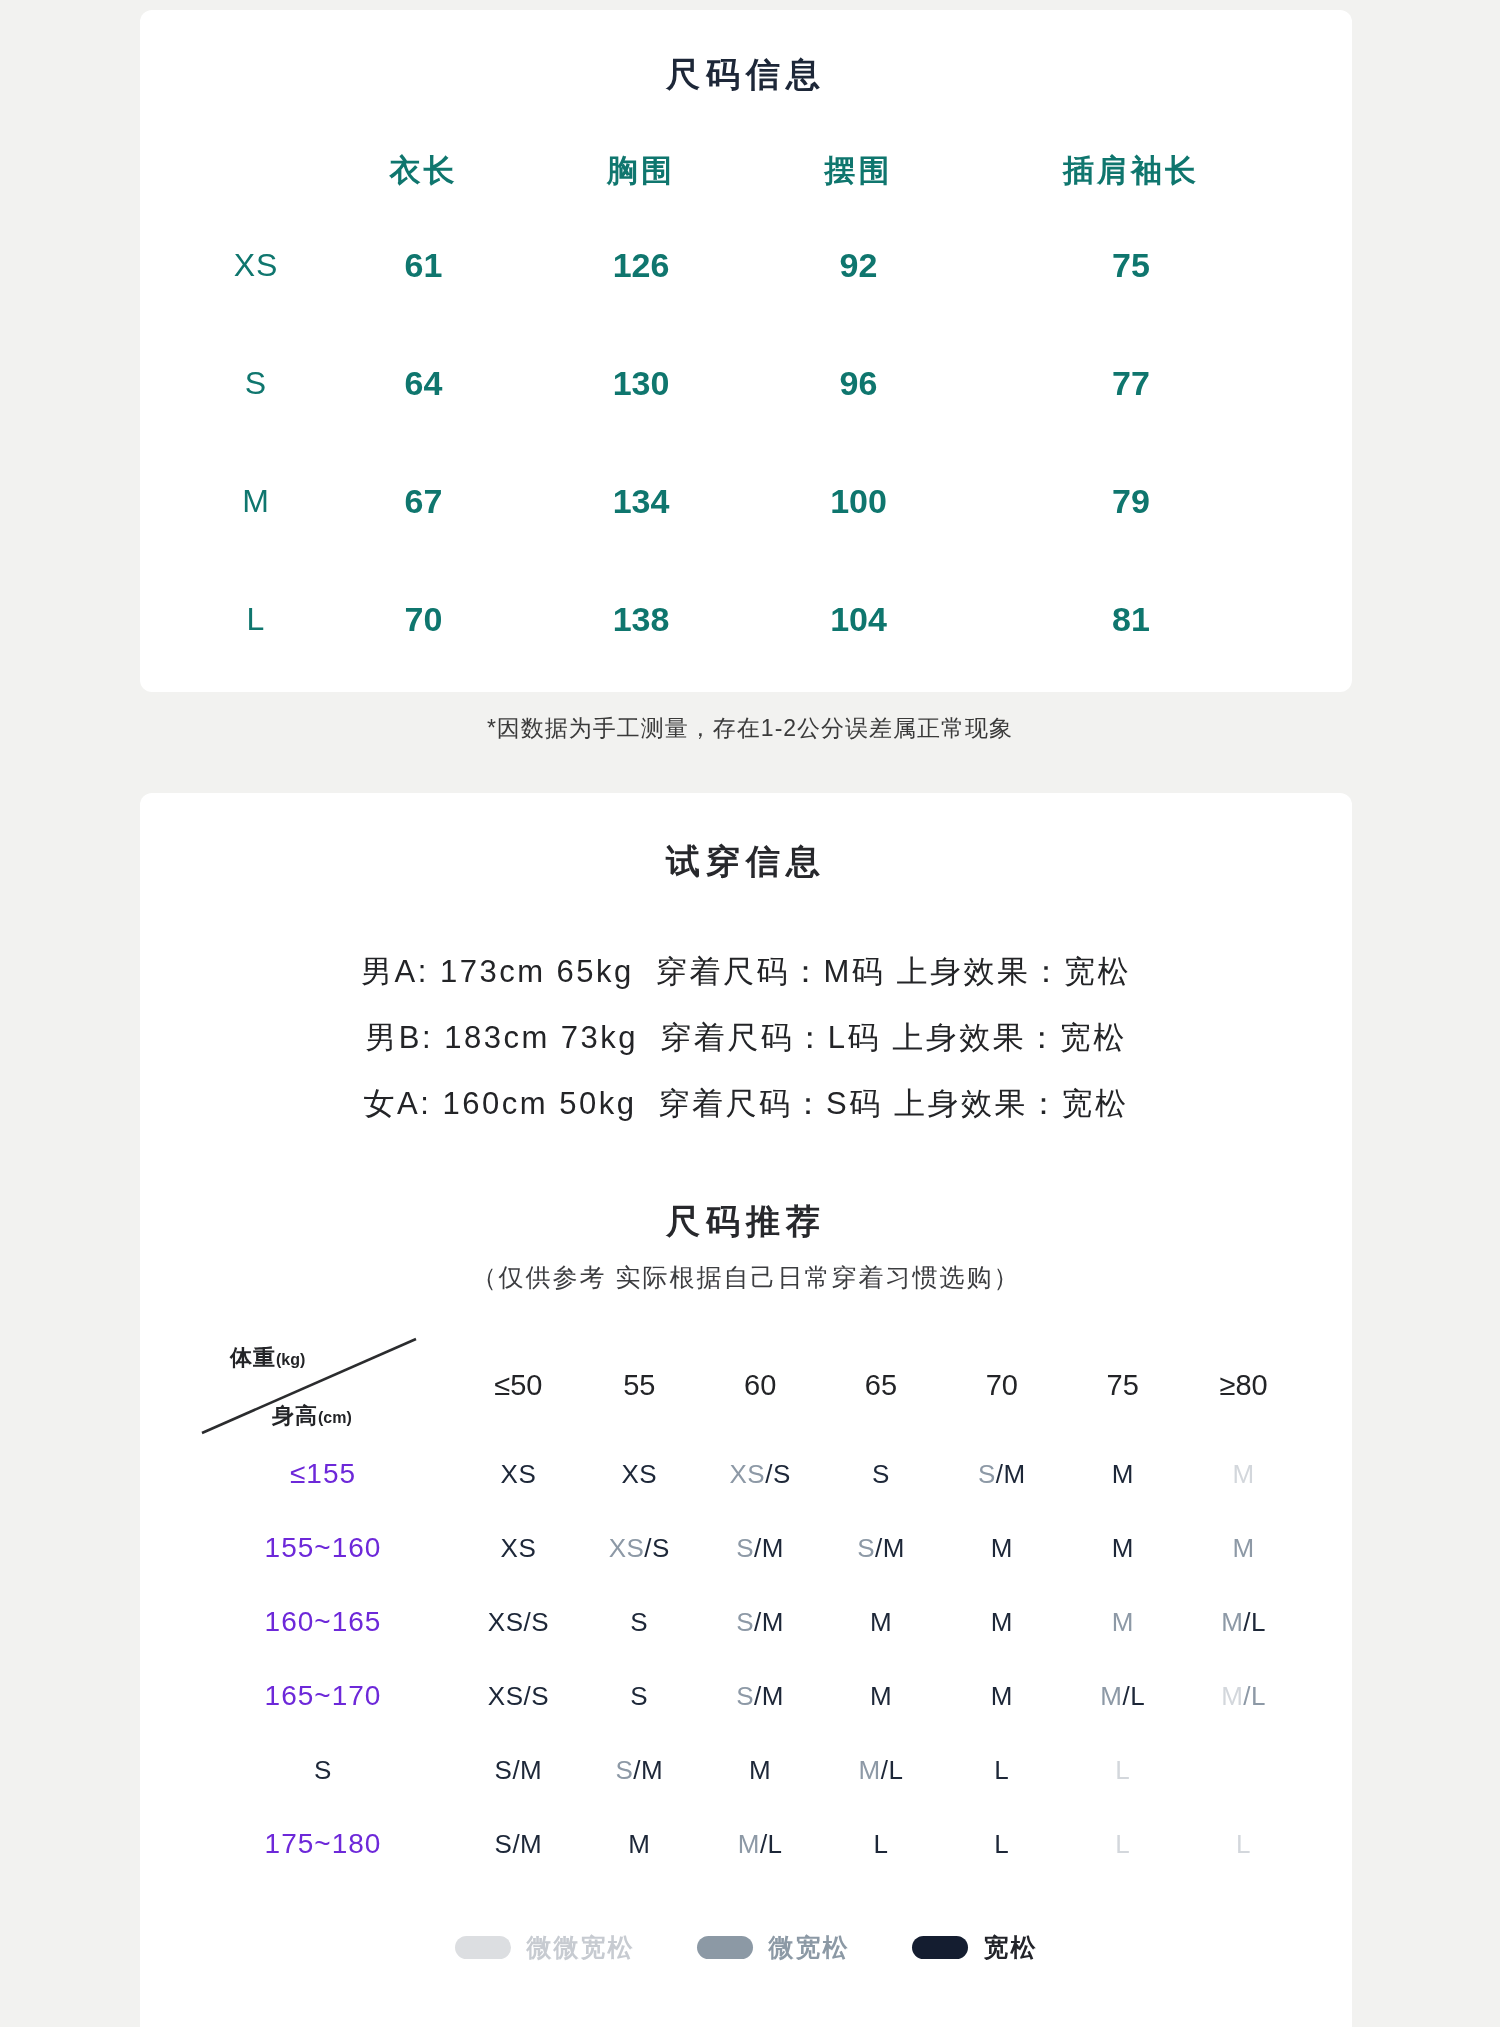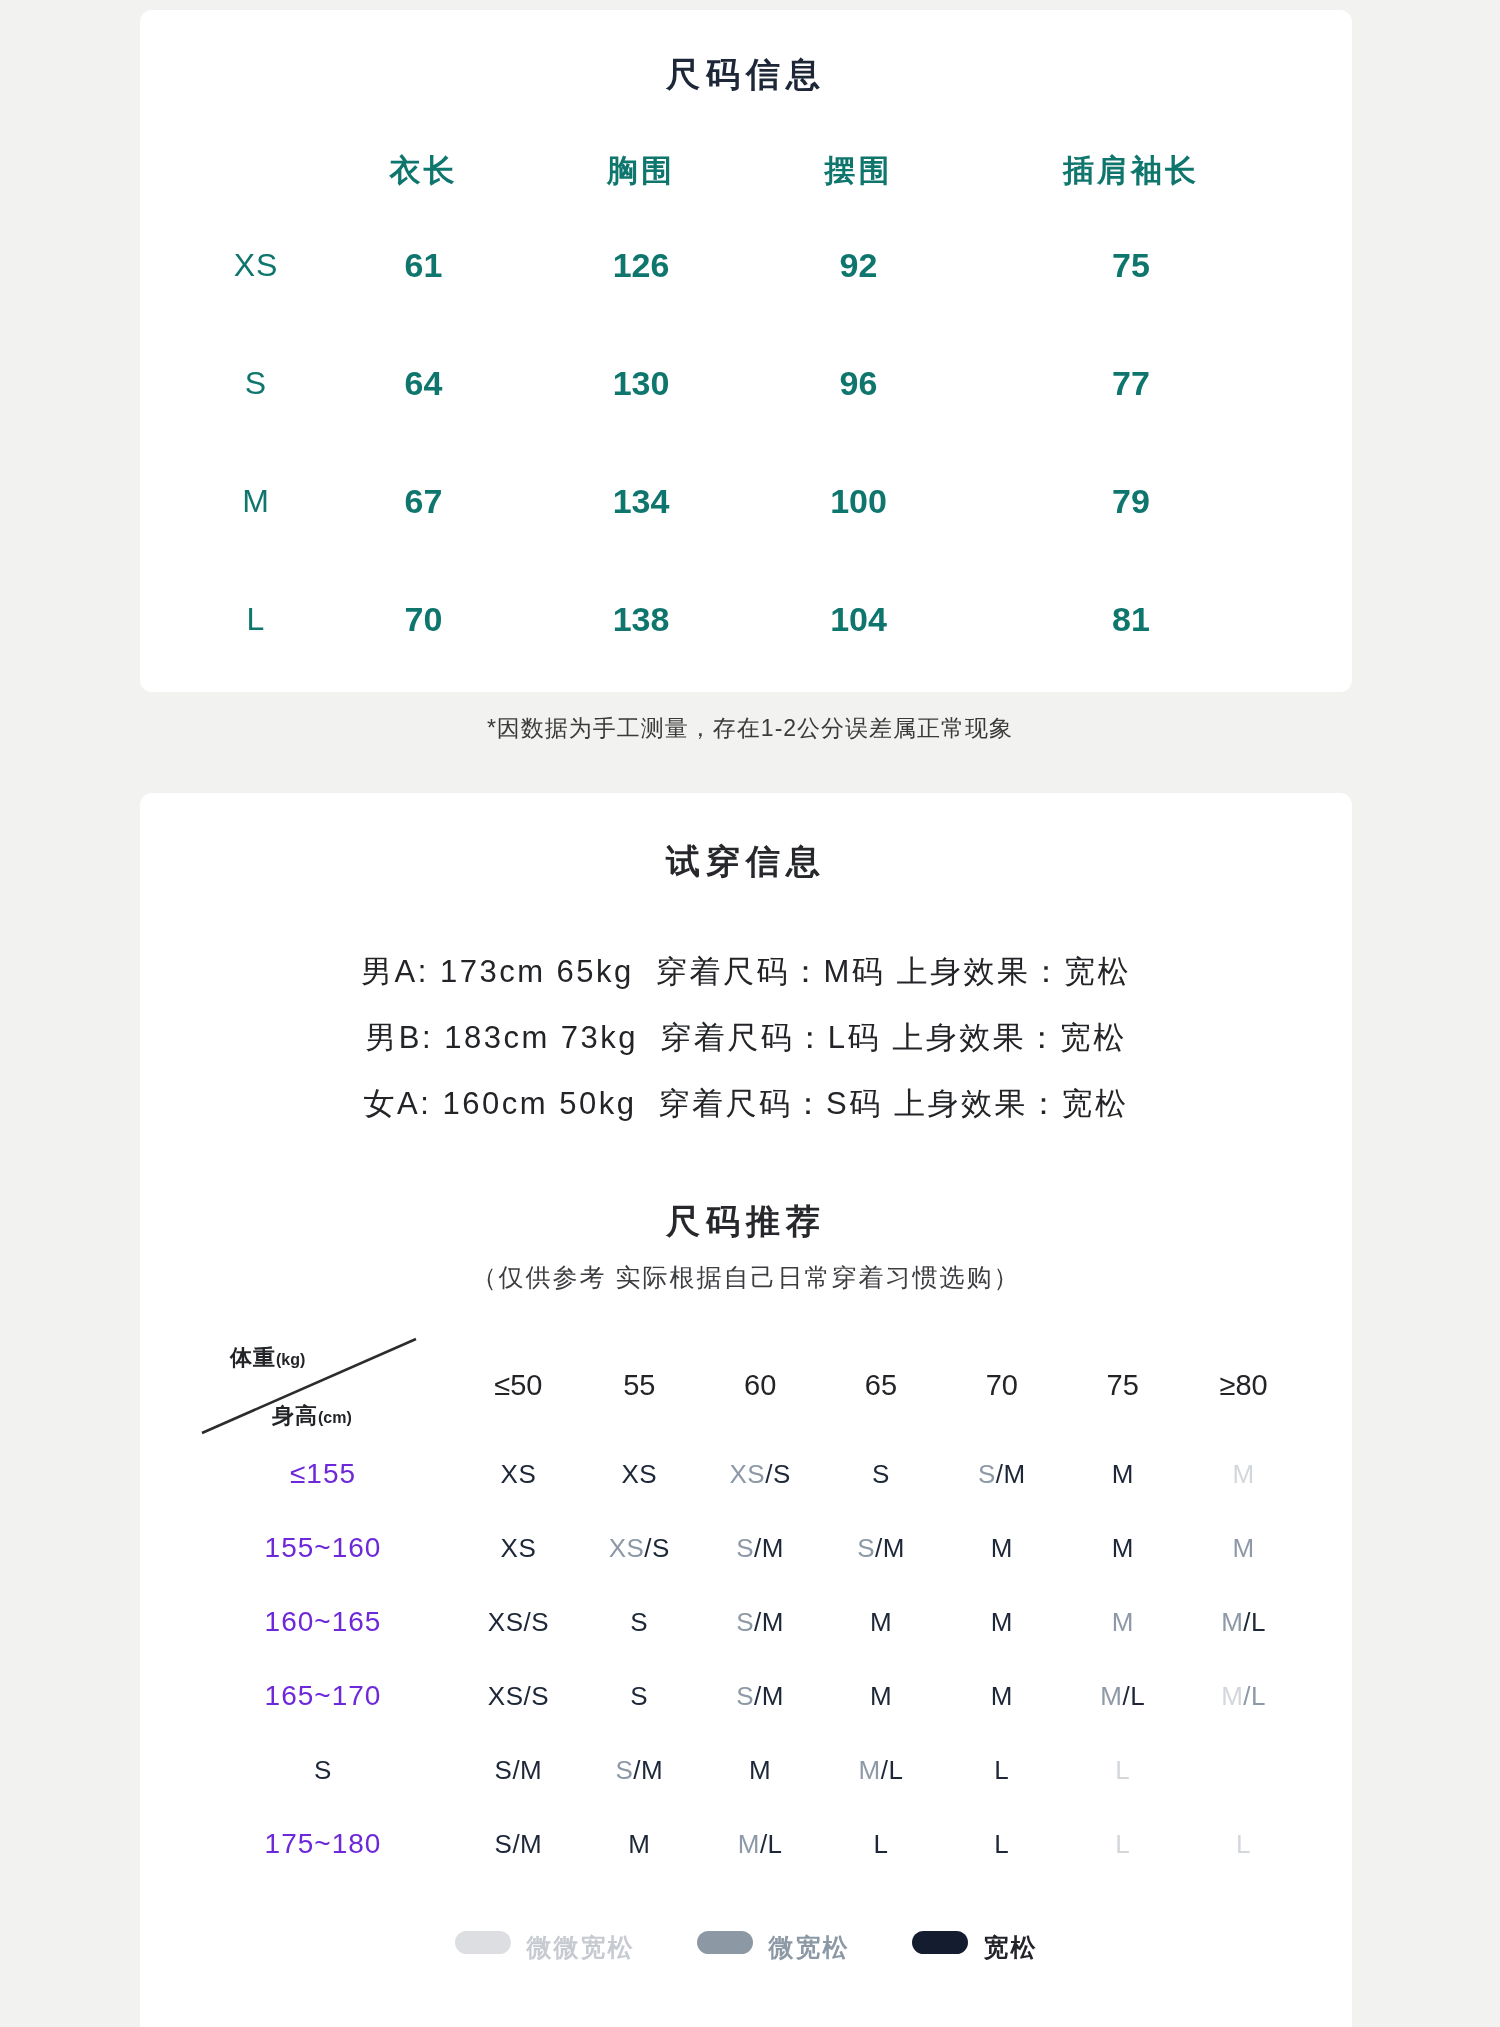--- a/index.html
+++ b/index.html
@@ -72,21 +72,21 @@
   
   .diag-cell{position:relative;}
   .diag-cell svg{position:absolute;left:0;top:0;width:100%;height:100%;}
   .axis-label{position:absolute;font-weight:700;color:#232427;font-size:22px;letter-spacing:1px;}
   .axis-label .unit{font-size:16px;font-weight:700;letter-spacing:0;}
   .axis-weight{top:10px;left:42px;}
   .axis-height{bottom:6px;left:84px;}
 
   
   .legend{margin-top:50px;display:flex;justify-content:center;align-items:center;gap:62px;}
-  .legend-item{display:flex;align-items:flex-start;}
+  .legend-item{display:flex;align-items:center;}
   .legend-pill{width:56px;height:23px;border-radius:12px;flex:0 0 auto;}
   .legend-label{margin-left:16px;font-size:25px;font-weight:600;letter-spacing:2px;}
 </style>
 </head>
 <body>
 
 <section class="card card1">
   <h1 class="card-title">尺码信息</h1>
   <div class="size-table">
     <div class="size-row header" id="size-header">

